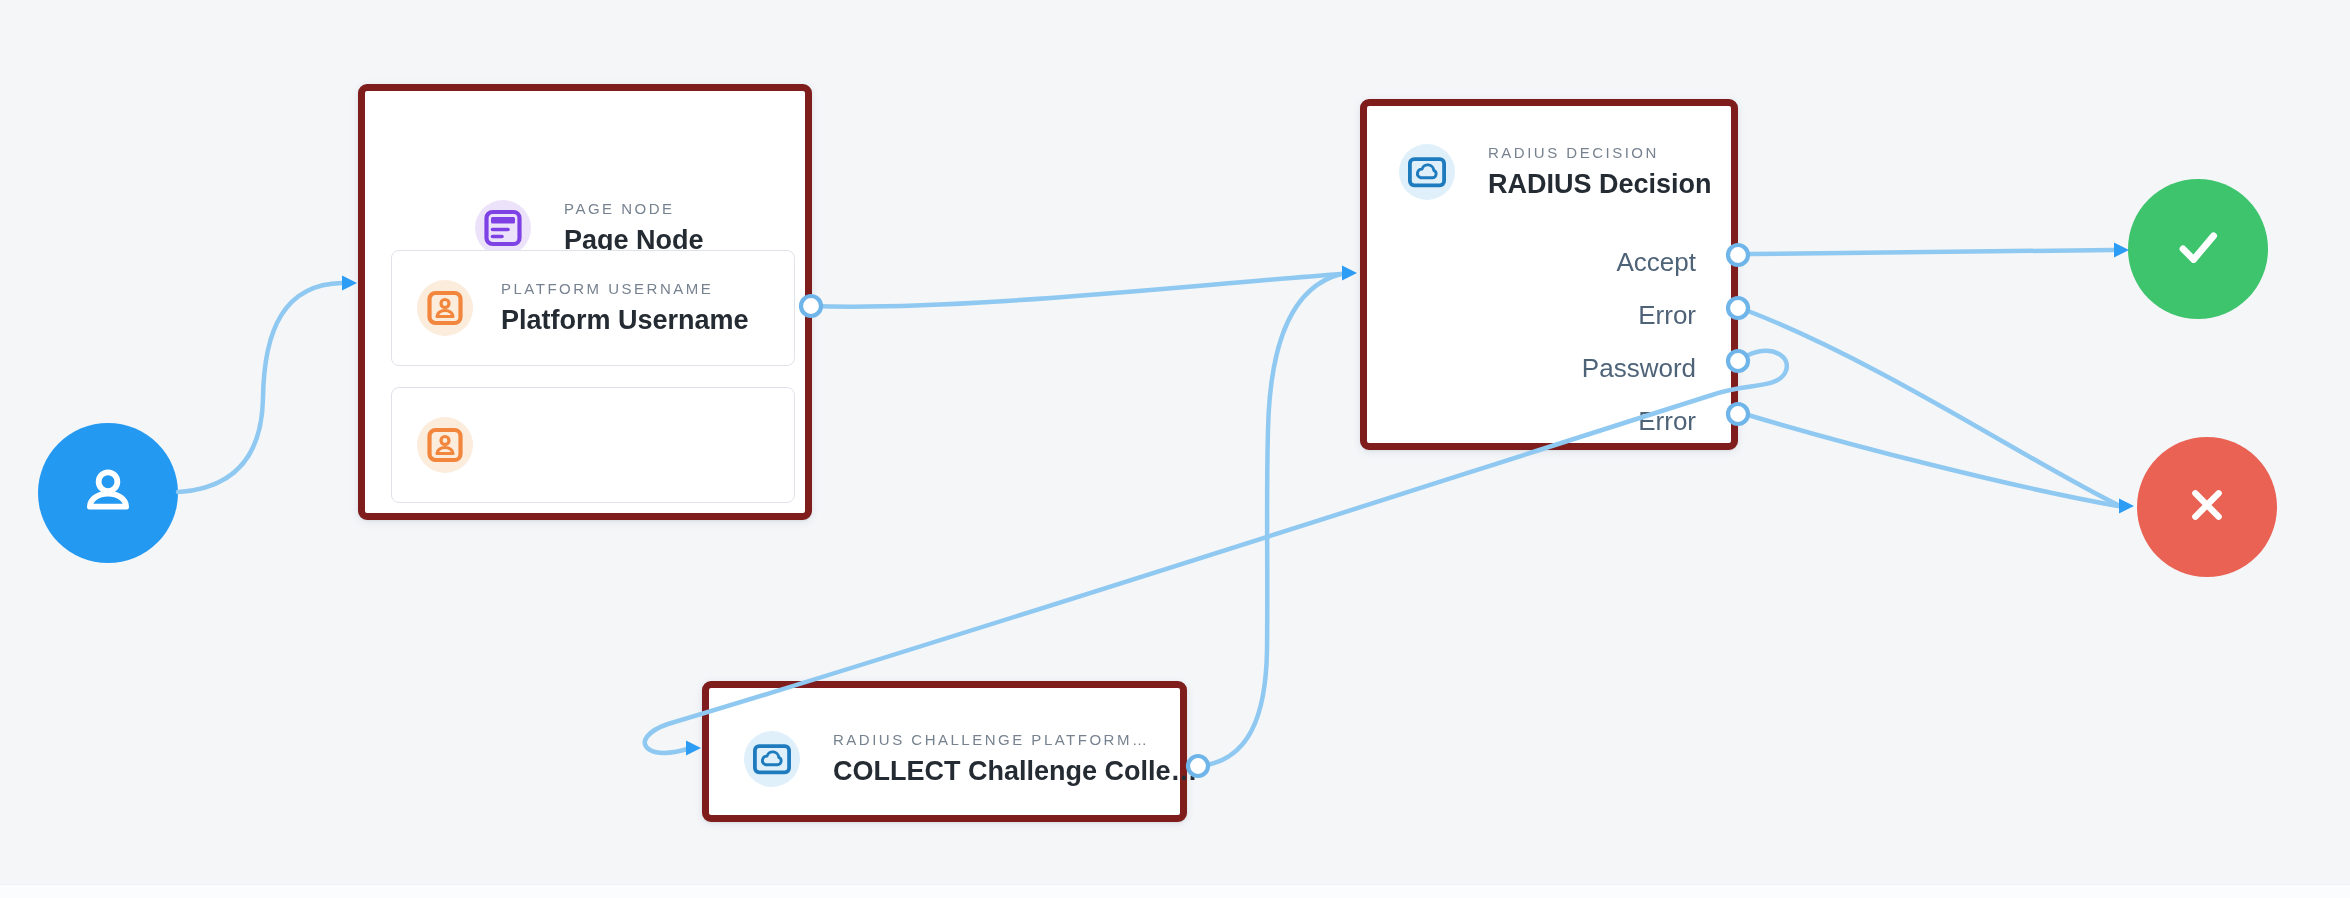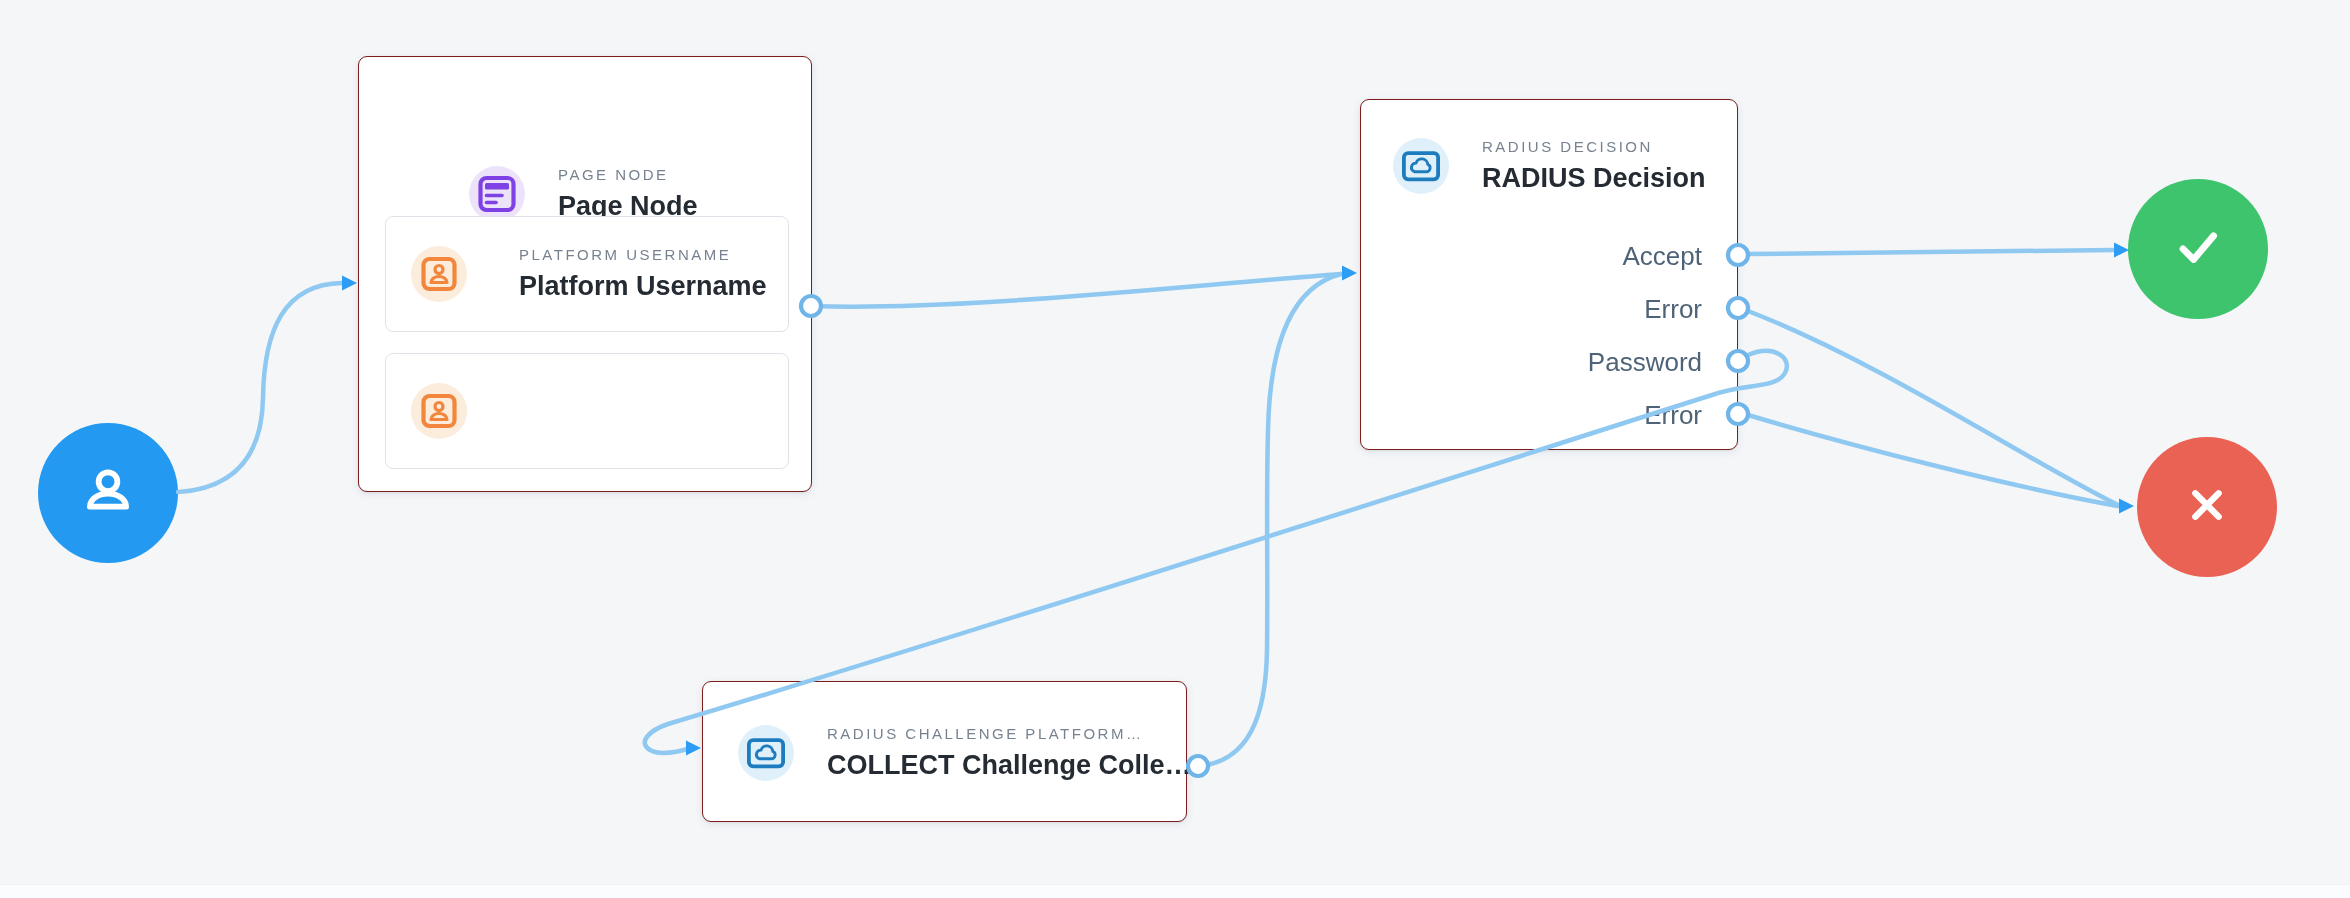--- a/index.html
+++ b/index.html
@@ -9,21 +9,21 @@
     font-family:"Liberation Sans", sans-serif;
     overflow:hidden;
     position:relative;
   }
   #canvas{position:absolute;inset:0;width:2350px;height:898px;}
 
   
   .card{
     position:absolute;
     background:#ffffff;
-    border:1px solid #7f1d1d;
+    border:7px solid #7f1d1d;
     border-radius:9px;
     box-shadow:0 2px 8px rgba(55,75,105,0.10), 0 1px 2px rgba(55,75,105,0.08);
     box-sizing:border-box;
   }
   .hdr{position:absolute;display:flex;align-items:center;}
   .icon-circle{
     width:56px;height:56px;border-radius:50%;
     display:flex;align-items:center;justify-content:center;
     flex:0 0 56px;
   }
@@ -36,21 +36,21 @@
     font-size:27px;font-weight:700;color:#252b33;
     white-space:nowrap;line-height:34px;margin-top:5px;
   }
   
   .field-card{
     position:absolute;left:26px;width:404px;height:116px;
     background:#fff;border:1px solid #dfe3e9;border-radius:8px;
     box-sizing:border-box;
     display:flex;align-items:center;padding-left:25px;
   }
-  .field-card .hdr-text{margin-left:52px;}
+  .field-card .hdr-text{margin-left:28px;}
 
   
   .out-row{
     position:absolute;right:35px;height:34px;
     font-size:26px;color:#4f6378;line-height:34px;
     white-space:nowrap;text-align:center;
   }
 
   
   .terminal{
@@ -77,21 +77,21 @@
 
   <div class="terminal" id="start-node">
     <span>
       <svg width="60" height="60" viewBox="0 0 48 48">
         <circle cx="24" cy="16.5" r="7.5" fill="none" stroke="#ffffff" stroke-width="4.6"></circle>
         <path d="M 9.5 36.5 A 14.5 10.5 0 0 1 38.5 36.5 Z" fill="none" stroke="#ffffff" stroke-width="4.6" stroke-linejoin="round"></path>
       </svg>
     </span>
   </div>
 
-  <div class="card" style="left:358px;top:56px;width:454px;height:436px;">
+  <div class="card" style="left:358px;top:84px;width:454px;height:436px;">
     <div class="hdr" style="left:110px;top:108px;">
       <div class="icon-circle" style="background:#ece3fa;">
         <svg width="40" height="40" viewBox="0 0 40 40">
           <rect x="3.5" y="4" width="33" height="32" rx="6" fill="none" stroke="#7e42e4" stroke-width="4.2"></rect>
           <rect x="8" y="9" width="24" height="6.5" rx="1.5" fill="#7e42e4"></rect>
           <line x1="9.5" y1="21.5" x2="25" y2="21.5" stroke="#7e42e4" stroke-width="3.6" stroke-linecap="round"></line>
           <line x1="9.5" y1="28.5" x2="19" y2="28.5" stroke="#7e42e4" stroke-width="3.6" stroke-linecap="round"></line>
         </svg>
       </div>
       <div class="hdr-text">

